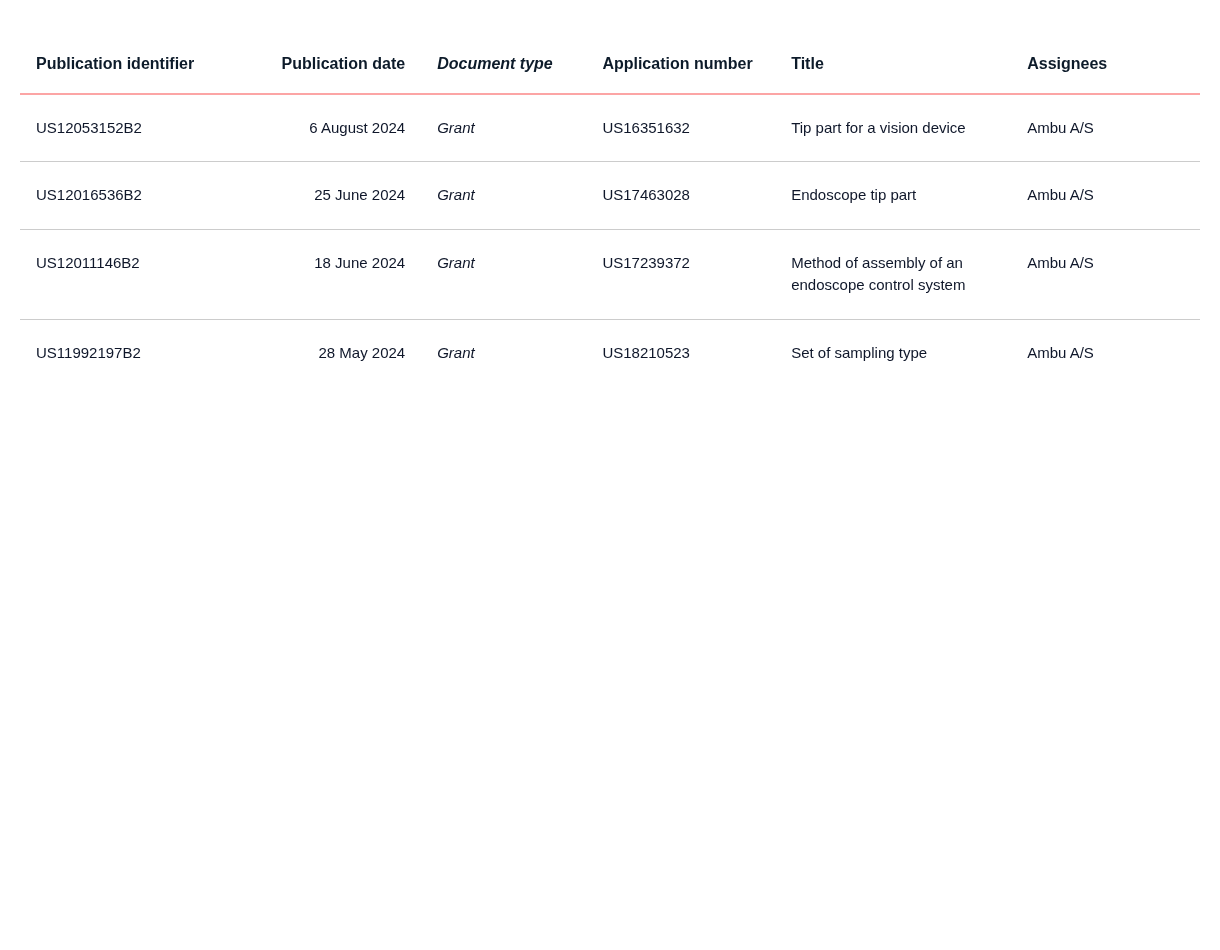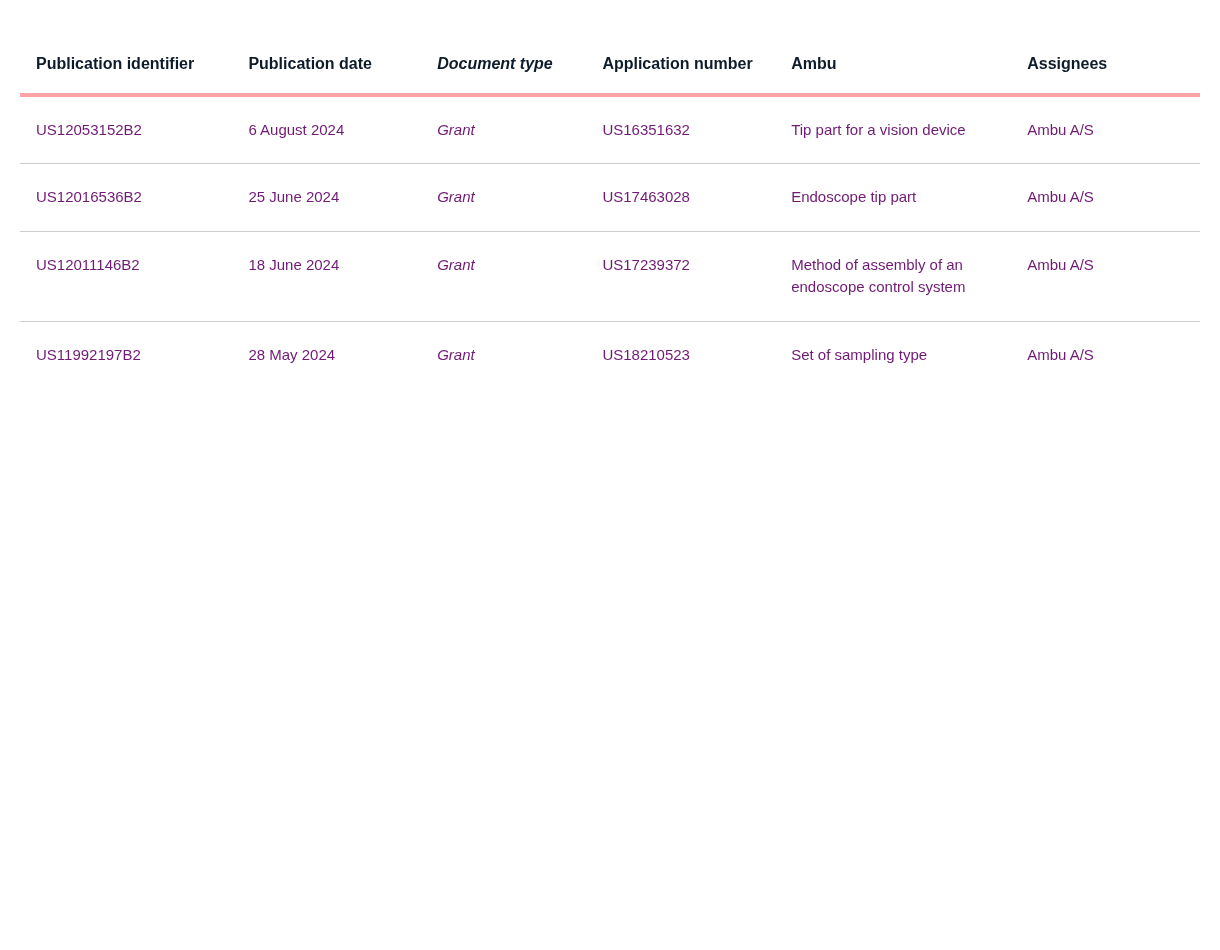--- a/index.html
+++ b/index.html
@@ -24,55 +24,56 @@
       position: relative;
     }
 
     table {
       width: 100%;
       border-collapse: collapse;
       font-size: 15px;
     }
 
     thead tr {
-      border-bottom: 4px solid #fca5a5;
+      border-bottom: 2px solid #fca5a5;
     }
 
     th {
       text-align: left;
       padding: 14px 16px 18px 16px;
       font-weight: 700;
       font-size: 16px;
       color: #0d1b2a;
       vertical-align: bottom;
       line-height: 1.3;
     }
 
     td {
       padding: 22px 16px;
       vertical-align: top;
       font-size: 15px;
-      color: #701a75;
+      color: #0f172a;
       line-height: 1.5;
     }
 
     tbody tr {
       border-bottom: 1px solid #cccccc;
     }
 
     tbody tr:last-child {
       border-bottom: none;
     }
 
     .col-pub-id {
       width: 18%;
     }
 
     .col-pub-date {
       width: 16%;
+      text-align: right;
     }
 
     .col-doc-type {
       width: 14%;
       font-style: italic;
     }
 
     .col-app-num {
       width: 16%;
     }
@@ -111,21 +112,21 @@
         <th class="col-pub-date">
           <span>Publication date</span>
         </th>
         <th class="col-doc-type">
           <span>Document type</span>
         </th>
         <th class="col-app-num">
           <span>Application number</span>
         </th>
         <th class="col-title">
-          <span>Ambu</span>
+          <span>Title</span>
         </th>
         <th class="col-assignees">
           <span>Assignees</span>
         </th>
       </tr>
     </thead>
     <tbody id="table-body">
     <tr>
           <td class="col-pub-id">US12053152B2</td>
           <td class="col-pub-date">6 August 2024</td>

